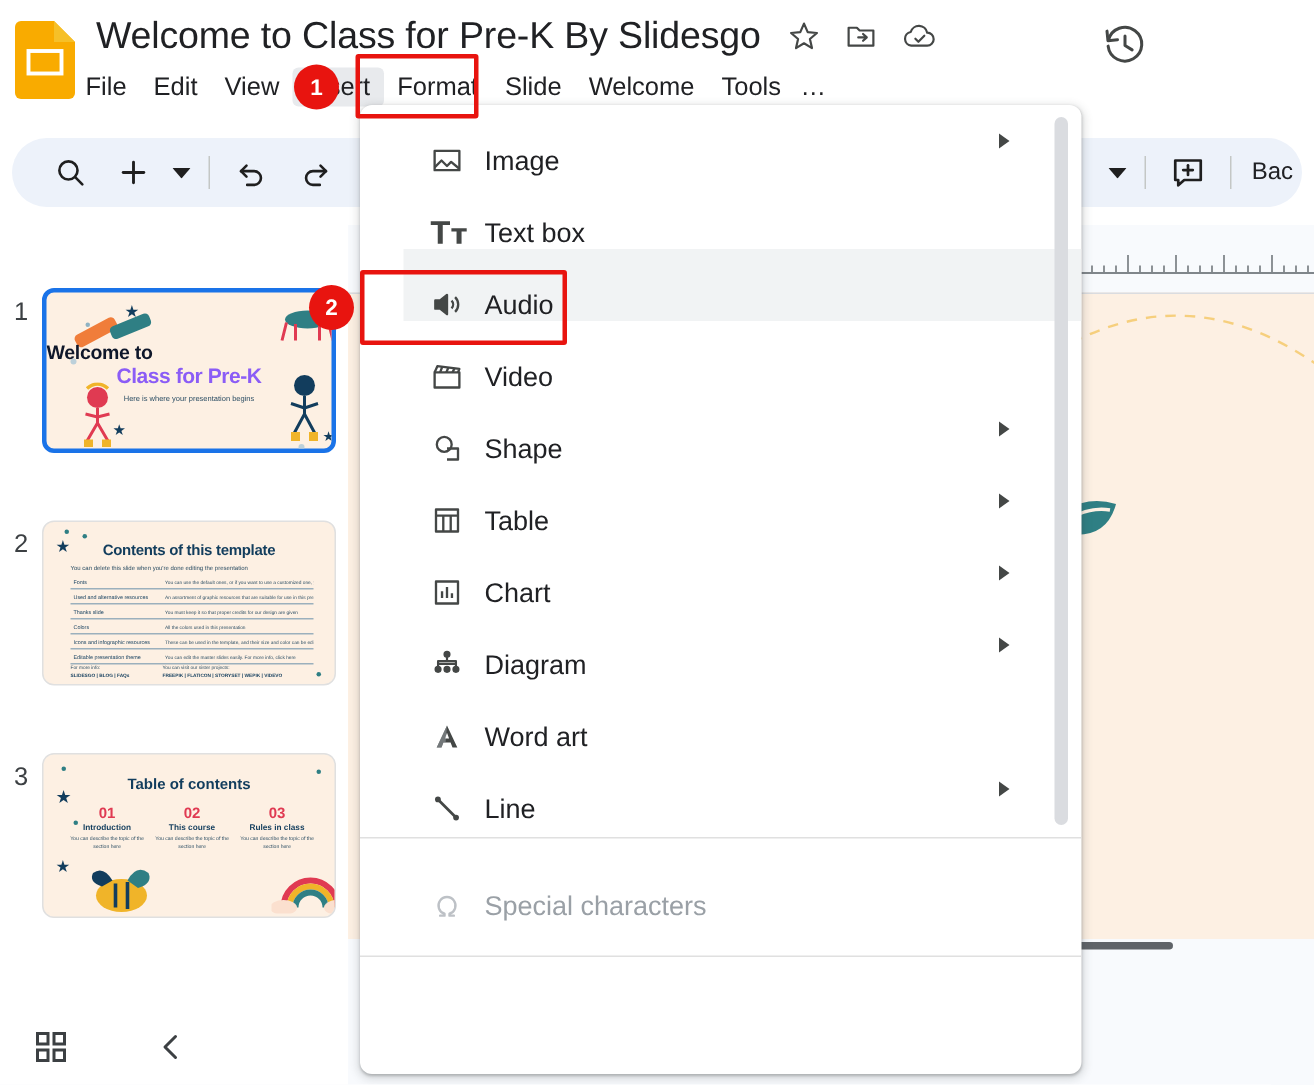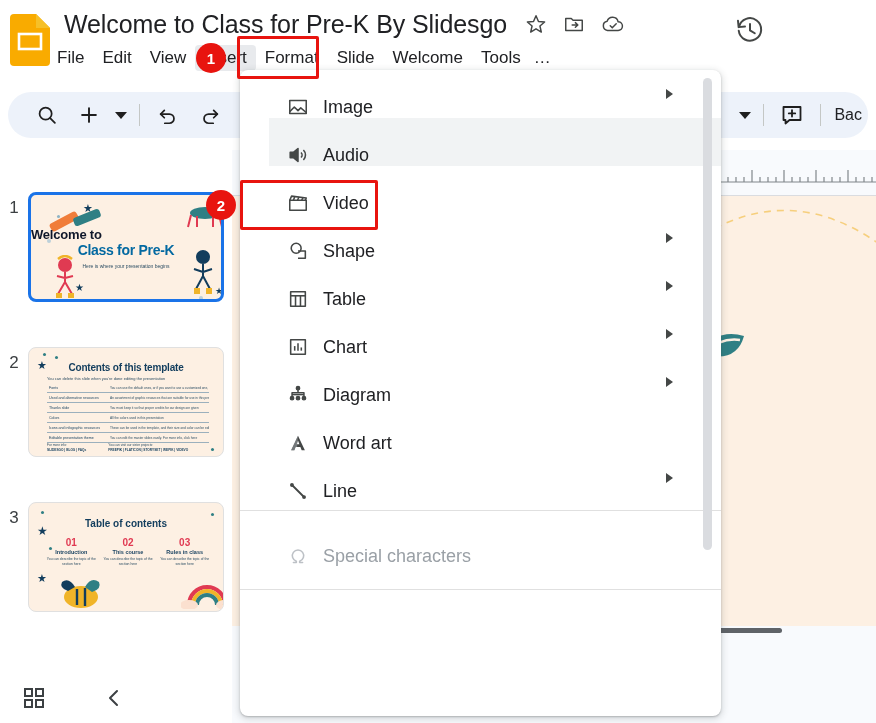--- a/index.html
+++ b/index.html
@@ -34,21 +34,21 @@
   
   .filmstrip{position:absolute;left:0;top:150px;width:232px;height:520px;background:#ffffff;}
   .slide-row{position:absolute;left:0;width:232px;display:flex;align-items:flex-start;}
   .slide-num{width:28px;text-align:center;font-size:17px;color:#3c4043;padding-top:6px;}
   .thumb{position:relative;width:196px;height:110px;border-radius:8px;overflow:hidden;background:#fdf0e3;box-sizing:border-box;}
   .thumb.selected{border:3px solid #1a73e8;}
   .thumb.plain{border:1px solid #e0e0e0;background:#fdf0e3;}
 
   
   .t1-title{position:absolute;left:0;right:0;top:32px;text-align:left;font-size:13px;font-weight:bold;color:#0f172a;letter-spacing:-0.2px;}
-  .t1-sub{position:absolute;left:0;right:0;top:47px;text-align:center;font-size:14px;font-weight:bold;color:#0369a1;letter-spacing:-0.3px;}
+  .t1-sub{position:absolute;left:0;right:0;top:47px;text-align:center;font-size:14px;font-weight:bold;color:#8b5cf6;letter-spacing:-0.3px;}
   .t1-tiny{position:absolute;left:0;right:0;top:68px;text-align:center;font-size:5px;color:#2b4d63;}
   .star{position:absolute;color:#123d5d;line-height:1;}
   .dot{position:absolute;border-radius:50%;}
   .crayon{position:absolute;border-radius:3px;transform-origin:center;}
   .stick{position:absolute;}
 
   
   .t2-title{position:absolute;left:0;right:0;top:14px;text-align:center;font-size:10px;font-weight:bold;color:#123d5d;letter-spacing:-0.2px;}
   .t2-sub{position:absolute;left:18px;right:14px;top:28px;font-size:4px;color:#2b4d63;}
   .t2-table{position:absolute;left:18px;right:14px;top:35px;}
@@ -416,20 +416,29 @@
       <span class="mi-icon">
         <svg width="22" height="22" viewBox="0 0 24 24" fill="none" stroke="currentColor" stroke-width="1.7" stroke-linejoin="round">
           <rect x="3" y="5" width="18" height="14"></rect>
             <path d="M3 17 l5 -5 l4 4 l3 -3 l6 5"></path>
         </svg>
       </span>
       <span class="mi-label">Image</span>
       <span class="mi-caret"></span>
     </div>
 
+    <div class="mi">
+      <span class="mi-icon">
+        <svg width="26" height="22" viewBox="0 0 28 22" fill="currentColor">
+          <path d="M0 3 h14 v2.6 H8.8 V19 H5.2 V5.6 H0 z"></path>
+          <path d="M15 8 h11 v2.2 h-3.7 V19 h-3.6 v-8.8 H15 z"></path>
+        </svg>
+      </span>
+      <span class="mi-label">Text box</span>
+    </div>
 
     <div class="mi hl">
       <span class="mi-icon">
         <svg width="22" height="22" viewBox="0 0 24 24" fill="none" stroke="currentColor" stroke-width="1.7" stroke-linejoin="round">
           <path d="M3.5 9 h3.5 L12 5 v14 l-5 -4 H3.5 z" fill="currentColor"></path>
           <path d="M15.3 9.2 a4 4 0 0 1 0 5.6"></path>
             <path d="M17.9 6.6 a7.6 7.6 0 0 1 0 10.8"></path>
         </svg>
       </span>
       <span class="mi-label">Audio</span>

